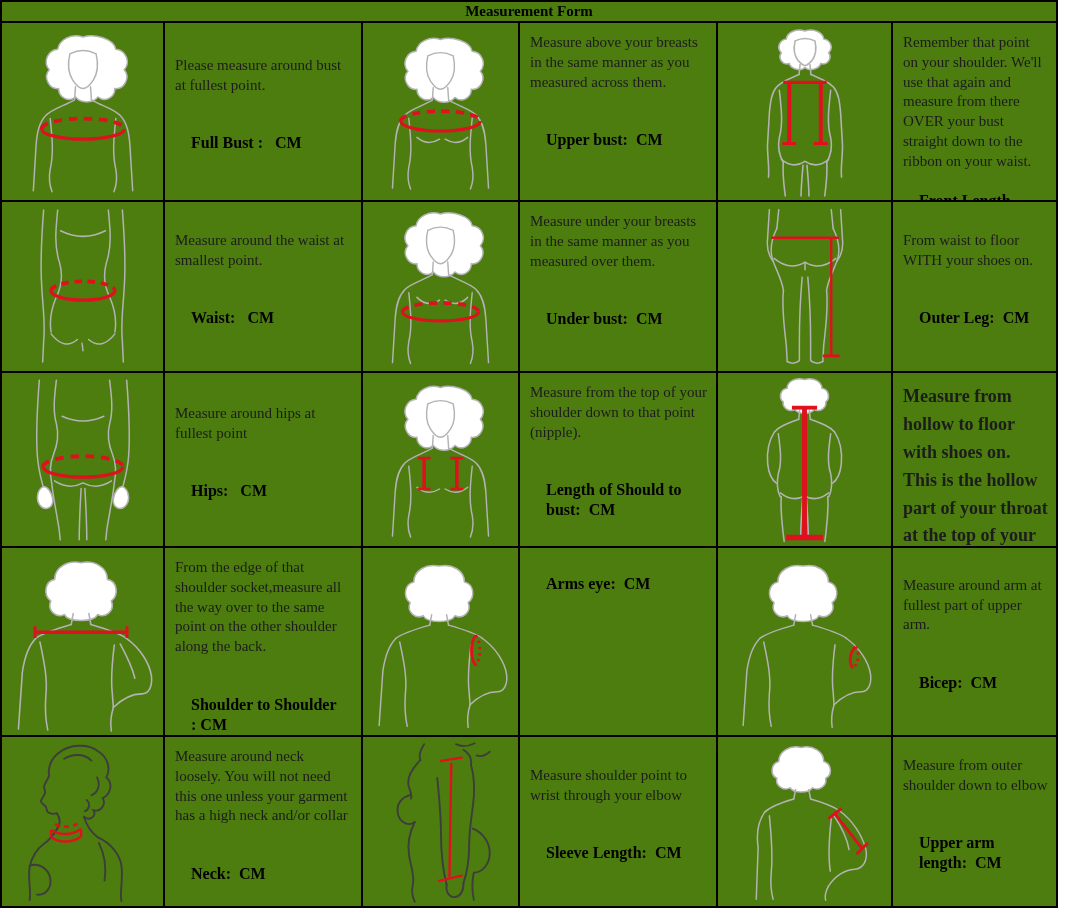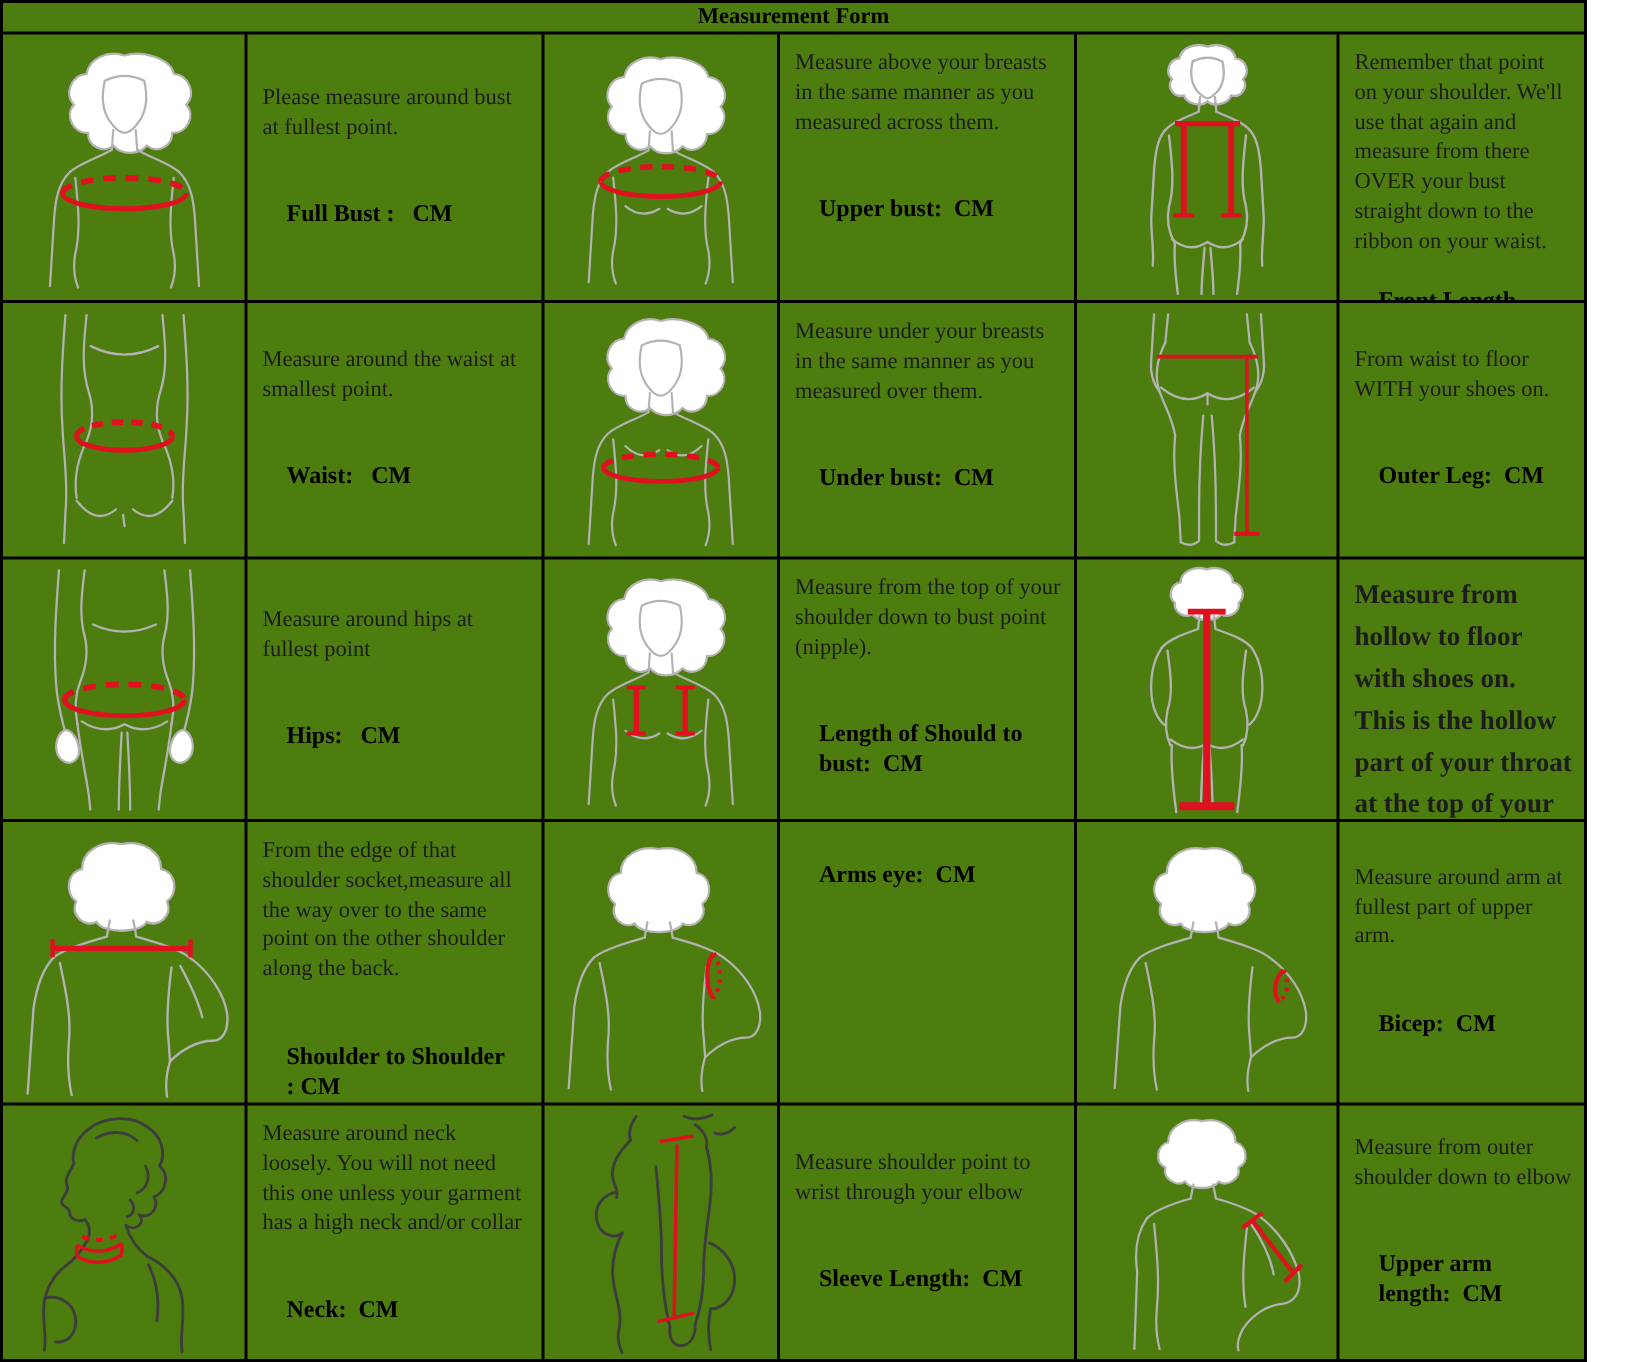--- a/index.html
+++ b/index.html
@@ -164,21 +164,21 @@
       <path class="g" d="M71 73 C61 79 49 82 41 89 C33 97 31 108 30 121 L27 170"></path>
       <path class="g" d="M89 73 C99 79 111 82 119 89 C127 97 129 108 130 121 L133 170"></path>
       <path class="g" d="M45 93 C47 112 49 130 45 147 C43 158 45 166 47 171"></path>
       <path class="g" d="M115 93 C113 112 111 130 115 147 C117 158 115 166 113 171"></path>
       <path class="g" d="M54 116 Q66 126 79 118 M85 118 Q98 126 110 116"></path>
       <path class="r" stroke-width="4" d="M62 84 L62 118 M98 84 L98 118"></path>
       <path class="r" stroke-width="3" d="M55 84 L69 84 M55 118 L69 118 M91 84 L105 84 M91 118 L105 118"></path>
     </svg>
   </div>
   <div class="cell txt vt">
-    <p class="body">Measure from the top of your shoulder down to bust point (nipple).</p>
+    <p class="body">Measure from the top of your shoulder down to that point (nipple).</p>
     <p class="label">Length of Should to bust:  CM</p>
   </div>
   <div class="cell fig">
     <svg width="155" height="170" viewBox="0 0 160 172" aria-label="hollow-to-floor-illustration">
       <path class="gf" d="M80 3 C71 0 62 5 62 12 C55 13 53 22 58 26 C57 32 64 37 70 34 C74 39 86 39 90 34 C96 37 103 32 102 26 C107 22 105 13 98 12 C98 5 89 0 80 3 Z"></path>
       <path class="g" d="M75 35 L74 44 M85 35 L86 44"></path>
       <path class="g" d="M74 44 C63 48 54 51 49 57 M86 44 C97 48 106 51 111 57"></path>
       <path class="g" d="M49 57 C43 66 41 78 42 90 C43 100 47 107 51 110 M111 57 C117 66 119 78 118 90 C117 100 113 107 109 110"></path>
       <path class="g" d="M53 59 C55 74 57 88 53 100 C51 110 52 118 55 124 M107 59 C105 74 103 88 107 100 C109 110 108 118 105 124"></path>
       <path class="g" d="M55 120 Q68 130 80 123 M105 120 Q92 130 80 123"></path>

